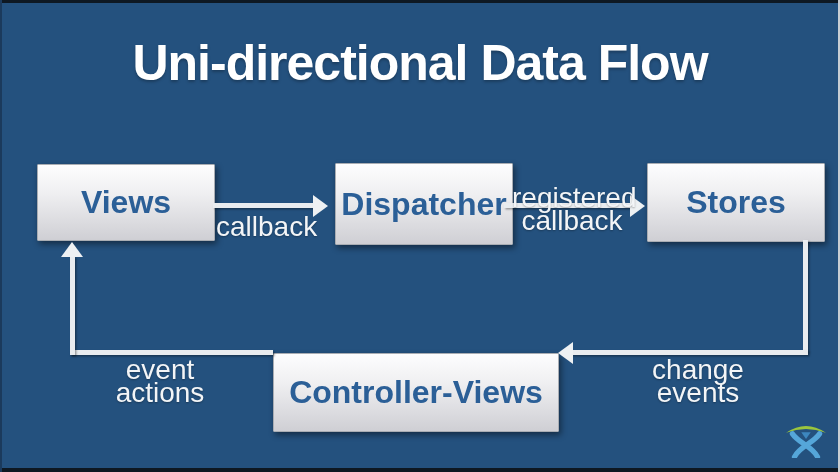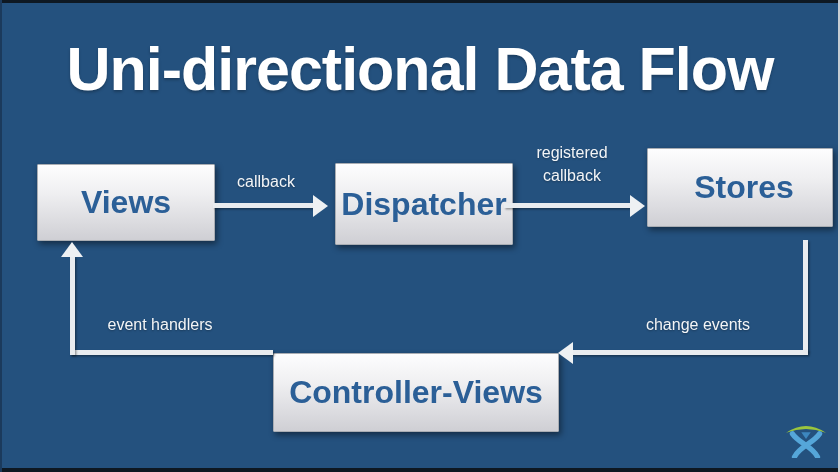--- a/index.html
+++ b/index.html
@@ -13,38 +13,38 @@
   
   .bar-top    { position:absolute; left:0; top:0; width:840px; height:3px; background:#0e1822; z-index:9; }
   .bar-bottom { position:absolute; left:0; bottom:0; width:840px; height:4px; background:#0e1822; z-index:9; }
   .edge-left  { position:absolute; left:0; top:0; width:2px; height:472px; background:#1b3a5c; z-index:9; }
   .edge-right { position:absolute; right:0; top:0; width:2px; height:472px; background:#c9ced3; z-index:9; }
 
   .slide-title {
     position: absolute; top: 34px; left: 0; width: 100%;
     text-align: center;
     color: #ffffff;
-    font-size: 61px; font-weight: bold; letter-spacing: -1px;
+    font-size: 50px; font-weight: bold; letter-spacing: -1px;
     text-shadow: 0 2px 3px rgba(0,0,0,0.25);
   }
 
   .node {
     position: absolute;
     display: flex; align-items: center; justify-content: center;
     background: linear-gradient(180deg, #fdfdfe 0%, #efeff1 38%, #dcdce0 75%, #cfcfd4 100%);
     border: 1px solid #a9adb3;
     border-radius: 1px;
     box-shadow: 2px 3px 6px rgba(0,0,0,0.45);
     color: #2b5f97;
     font-weight: bold; font-size: 32px;
     letter-spacing: 0px;
   }
   .node-views      { left: 37px;  top: 164px; width: 176px; height: 75px; }
   .node-dispatcher { left: 335px; top: 163px; width: 176px; height: 80px; }
-  .node-stores     { left: 647px; top: 148px; width: 176px; height: 77px; padding-left: 8px; }
+  .node-stores     { left: 647px; top: 163px; width: 176px; height: 77px; }
   .node-controller { left: 273px; top: 313px; width: 284px; height: 77px; margin-top: 40px; }
 
   .line {
     position: absolute;
     background: #e9ecef;
     box-shadow: 1.5px 1.5px 2px rgba(0,0,0,0.35);
   }
   .arrowhead { position: absolute; width: 0; height: 0; }
   .head-right { border-top: 11px solid transparent; border-bottom: 11px solid transparent; border-left: 15px solid #eef1f3; }
   .head-left  { border-top: 11px solid transparent; border-bottom: 11px solid transparent; border-right: 15px solid #eef1f3; }
@@ -58,23 +58,24 @@
   .l-change-v         { left: 803px; top: 240px; width: 5px; height: 112px; }
   .l-change-h         { left: 571px; top: 350px; width: 237px; height: 5px; }
   .h-change           { left: 558px; top: 342px; }
   .l-event-h          { left: 70px;  top: 350px; width: 203px; height: 5px; }
   .l-event-v          { left: 70px;  top: 256px; width: 5px; height: 99px; }
   .h-event            { left: 61px;  top: 242px; }
 
   .edge-label {
     position: absolute;
     color: #f3f5f7;
-    font-size: 16px; line-height: 23px;
+    font-size: 28px; line-height: 23px;
     text-align: center;
     text-shadow: 0 1px 2px rgba(0,0,0,0.3);
+    margin-top: 45px;
   }
   .lbl-actions    { left: 216px; top: 170px; width: 100px; }
   .lbl-registered { left: 512px; top: 141px; width: 120px; }
   .lbl-change     { left: 618px; top: 313px; width: 160px; }
   .lbl-event      { left: 80px;  top: 313px; width: 160px; }
 
   .logo { position: absolute; left: 784px; top: 420px; width: 44px; height: 38px; }
 </style>
 </head>
 <body>
@@ -109,21 +110,21 @@
   <div class="edge-label lbl-registered">registered callback</div>
 
   <div class="line l-change-v"></div>
   <div class="line l-change-h"></div>
   <div class="arrowhead head-left h-change"></div>
   <div class="edge-label lbl-change">change events</div>
 
   <div class="line l-event-h"></div>
   <div class="line l-event-v"></div>
   <div class="arrowhead head-up h-event"></div>
-  <div class="edge-label lbl-event">event handlers</div>
+  <div class="edge-label lbl-event">event actions</div>
 
   <svg class="logo" viewBox="0 0 42 36" aria-hidden="true">
     <path d="M2,12 Q21,-1 40,12 Q21,5 2,12 Z" fill="#9bc53d"></path>
     <path d="M8,13 C14,22 27,25 32,35" stroke="#55a6d9" stroke-width="5" fill="none" stroke-linecap="round"></path>
     <path d="M34,13 C28,22 15,25 10,35" stroke="#55a6d9" stroke-width="5" fill="none" stroke-linecap="round"></path>
     <path d="M16.5,11.5 L25.5,11.5 L21,18 Z" fill="#3d87bf"></path>
   </svg>
 </div>
 
 </body></html>

